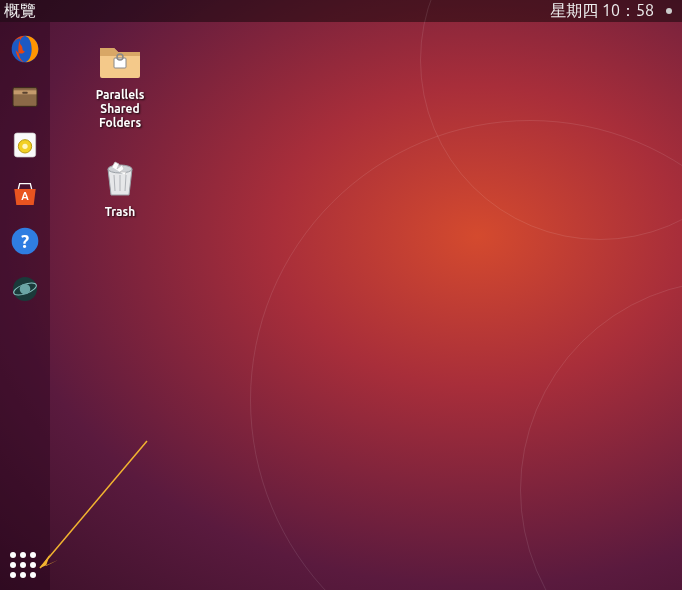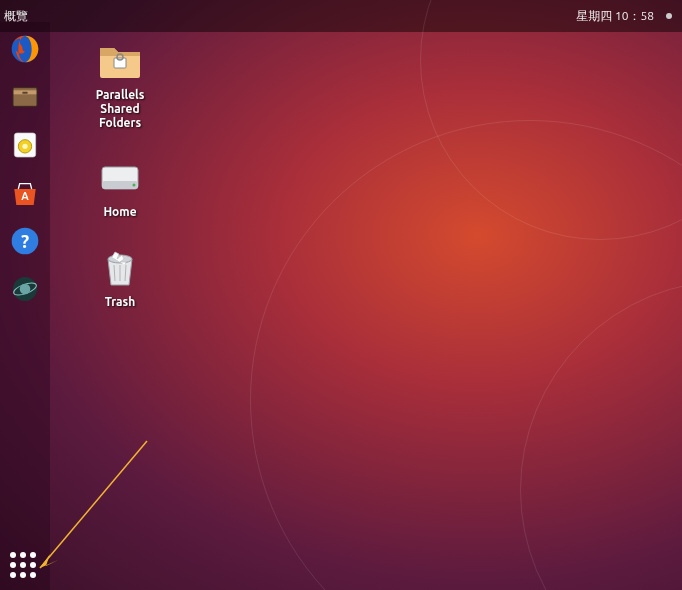--- a/index.html
+++ b/index.html
@@ -10,27 +10,27 @@
   color: #fff;
 }
 
 .bg-circ { position:absolute; border:1px solid rgba(255,255,255,0.1); border-radius:50%; pointer-events:none; }
 .c1 { width:560px; height:560px; left:250px; top:120px; }
 .c2 { width:360px; height:360px; left:420px; top:-120px; }
 .c3 { width:420px; height:420px; left:520px; top:280px; }
 
 
 .topbar {
-  height: 32px;
+  height: 22px;
   background: rgba(0,0,0,0.45);
   display: flex;
   align-items: center;
   justify-content: space-between;
   padding: 0 10px 0 4px;
-  font-size: 12px;
+  font-size: 16px;
   color: #eee;
 }
 .topbar .left { font-weight: 500; }
 .topbar .right { display:flex; align-items:center; gap:12px; }
 .dot { width:6px; height:6px; border-radius:50%; background:#ccc; display:inline-block; }
 
 
 .dock {
   position: absolute;
   left: 0; top: 22px;
@@ -151,30 +151,20 @@
           <path d="M4 12h14l4 4h22v4H4z" fill="#d8a766"></path>
           <rect x="18" y="22" width="12" height="10" rx="1" fill="#fff" stroke="#888"></rect>
           <rect x="21" y="18" width="6" height="6" rx="3" fill="none" stroke="#888" stroke-width="1.5"></rect>
         </svg>
       </div>
       <div class="lbl" style="white-space:pre-line">Parallels
 Shared
 Folders</div>
     </div>
 
-    <div class="desk-icon">
-      <div class="img">
-        <svg viewBox="0 0 48 48" width="48" height="48">
-          <rect x="6" y="14" width="36" height="22" rx="3" fill="#eceef0" stroke="#9aa0a6"></rect>
-          <rect x="6" y="28" width="36" height="8" rx="3" fill="#c9ccd1"></rect>
-          <circle cx="38" cy="32" r="1.5" fill="#4caf50"></circle>
-        </svg>
-      </div>
-      <div class="lbl">Home</div>
-    </div>
 
     <div class="desk-icon">
       <div class="img">
         <svg viewBox="0 0 48 48" width="48" height="48">
           <path d="M12 16h24l-3 26H15z" fill="#e6e7e9" stroke="#9aa0a6"></path>
           <ellipse cx="24" cy="16" rx="12" ry="4" fill="#cfd2d6" stroke="#9aa0a6"></ellipse>
           <path d="M16 14l3-5 4 2-2 5 5-4 2 4-4 3 6 0-1 3" fill="#fdfdfd" stroke="#c0c0c0" stroke-width="0.7"></path>
           <line x1="18" y1="22" x2="19" y2="38" stroke="#b0b3b8"></line>
           <line x1="24" y1="22" x2="24" y2="38" stroke="#b0b3b8"></line>
           <line x1="30" y1="22" x2="29" y2="38" stroke="#b0b3b8"></line>

